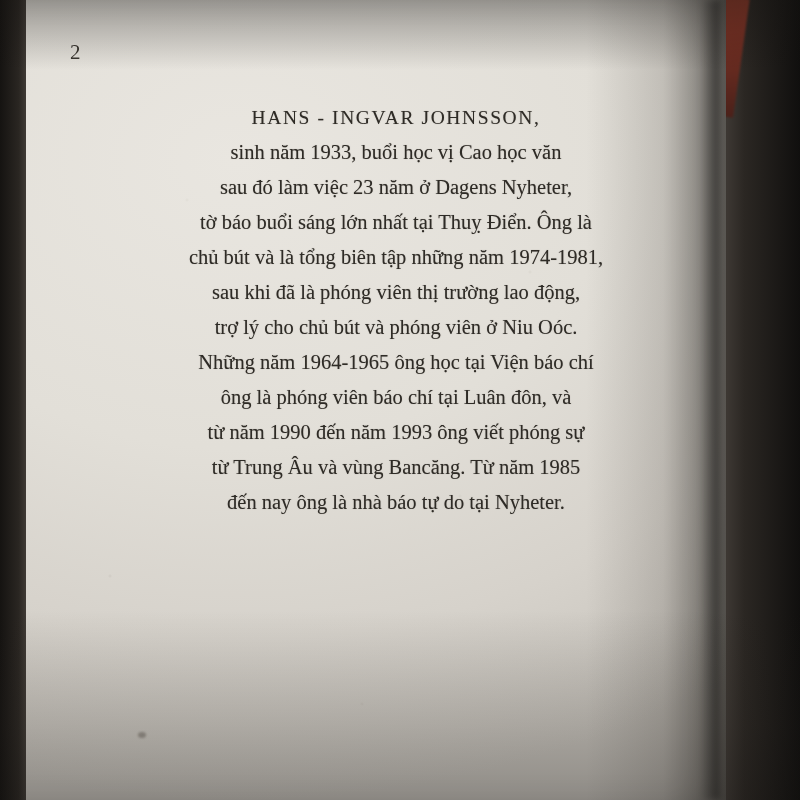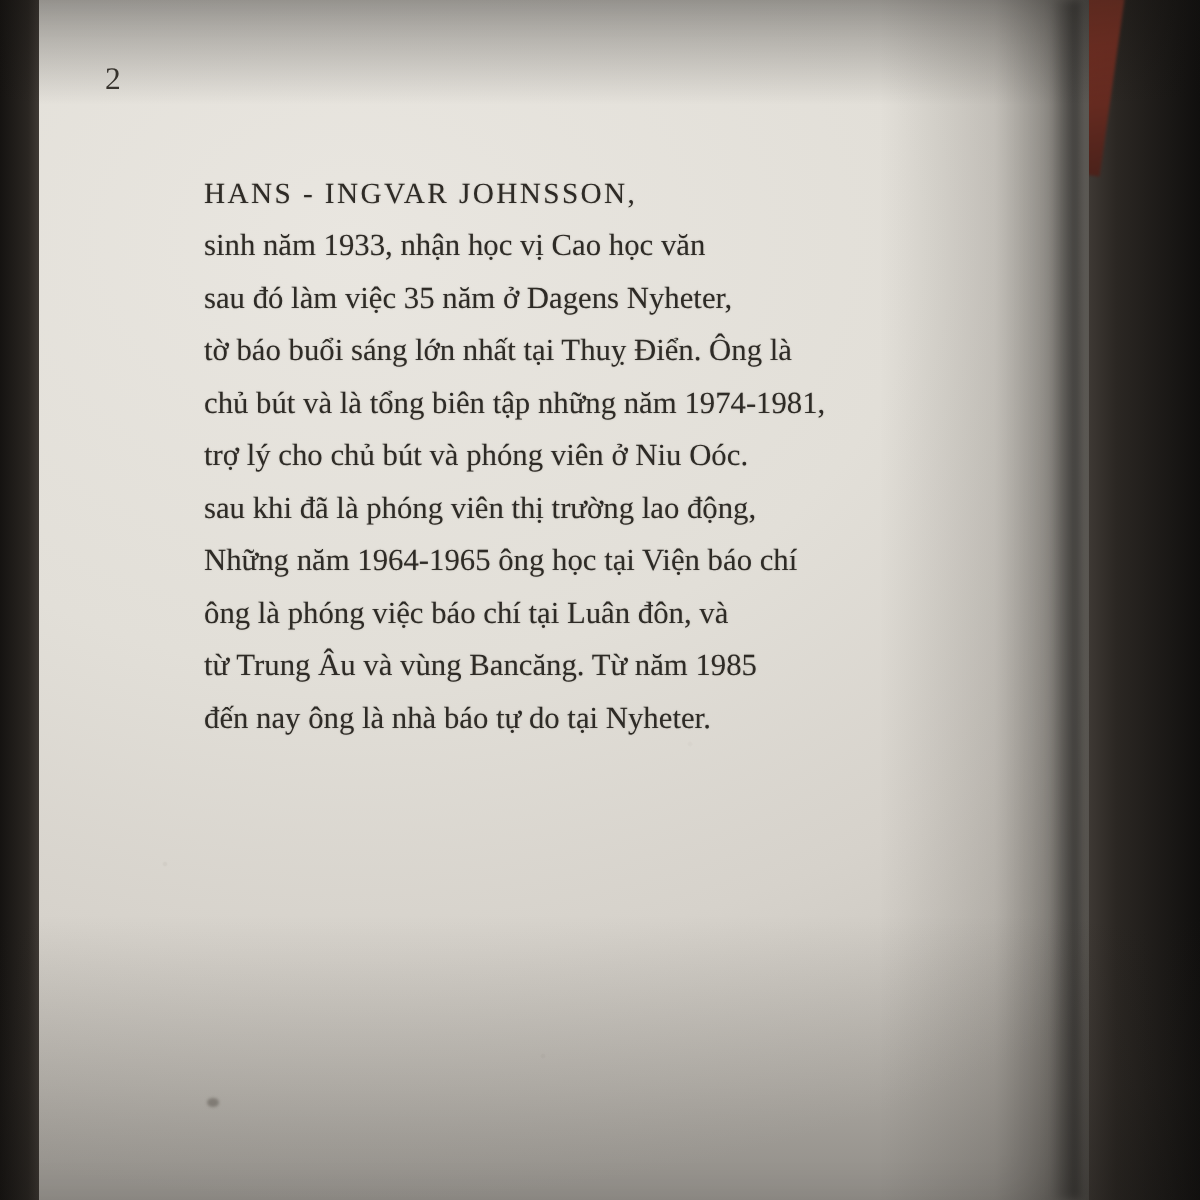--- a/index.html
+++ b/index.html
@@ -106,22 +106,23 @@
     top: 40px;
     font-family: "Liberation Serif", serif;
     font-size: 21px;
     color: #3a3630;
     letter-spacing: .5px;
   }
 
   .blurb {
     position: absolute;
     left: 110px;
-    top: 112px;
+    top: 100px;
     width: 520px;
+    text-align: center;
     font-family: "Liberation Serif", serif;
     font-size: 20.5px;
     line-height: 35px;
     color: #2e2b26;
     text-shadow: 0 0 1px rgba(120,115,108,.55);
   }
   .blurb .nameline {
     letter-spacing: 1.6px;
     font-size: 19.5px;
   }
@@ -158,30 +159,31 @@
   <div class="edge-right"></div>
   <div class="cover-strip2"></div>
   <div class="cover-strip"></div>
 
   <div class="page">
 
     <div class="folio">2</div>
 
     <div class="blurb">
       <div class="nameline">HANS - INGVAR JOHNSSON,</div>
-      <div>sinh năm 1933, nhận học vị Cao học văn</div>
+      <div>sinh năm 1933, buổi học vị Cao học văn</div>
       <div>
-        <span>sau đó làm việc 35 năm ở </span><span class="italic">Dagens Nyheter</span><span>,</span>
+        <span>sau đó làm việc 23 năm ở </span><span class="italic">Dagens Nyheter</span><span>,</span>
       </div>
       <div>tờ báo buổi sáng lớn nhất tại Thuỵ Điển. Ông là</div>
       <div>chủ bút và là tổng biên tập những năm 1974-1981,</div>
+      <div>sau khi đã là phóng viên thị trường lao động,</div>
       <div>trợ lý cho chủ bút và phóng viên ở Niu Oóc.</div>
-      <div>sau khi đã là phóng viên thị trường lao động,</div>
       <div>Những năm 1964-1965 ông học tại Viện báo chí</div>
-      <div>ông là phóng việc báo chí tại Luân đôn, và</div>
+      <div>ông là phóng viên báo chí tại Luân đôn, và</div>
+      <div>từ năm 1990 đến năm 1993 ông viết phóng sự</div>
       <div>từ Trung Âu và vùng Bancăng. Từ năm 1985</div>
       <div>đến nay ông là nhà báo tự do tại Nyheter.</div>
     </div>
 
     <div class="grain"></div>
     <div class="smudge"></div>
     <div class="spine-shade"></div>
     <div class="spine-crease"></div>
   </div>
 

